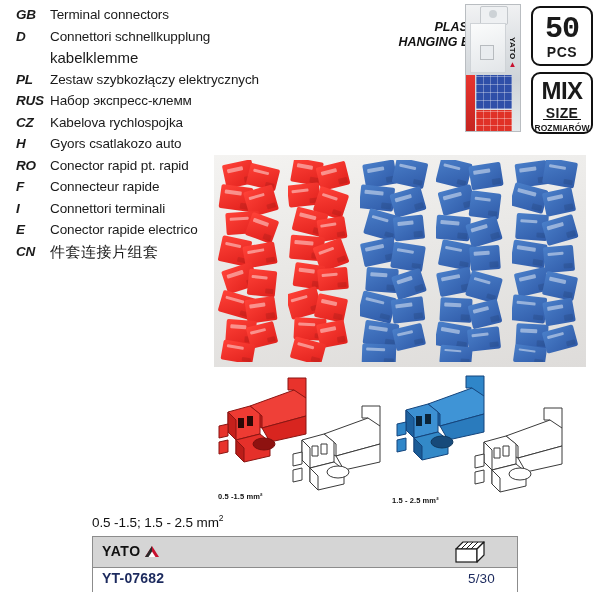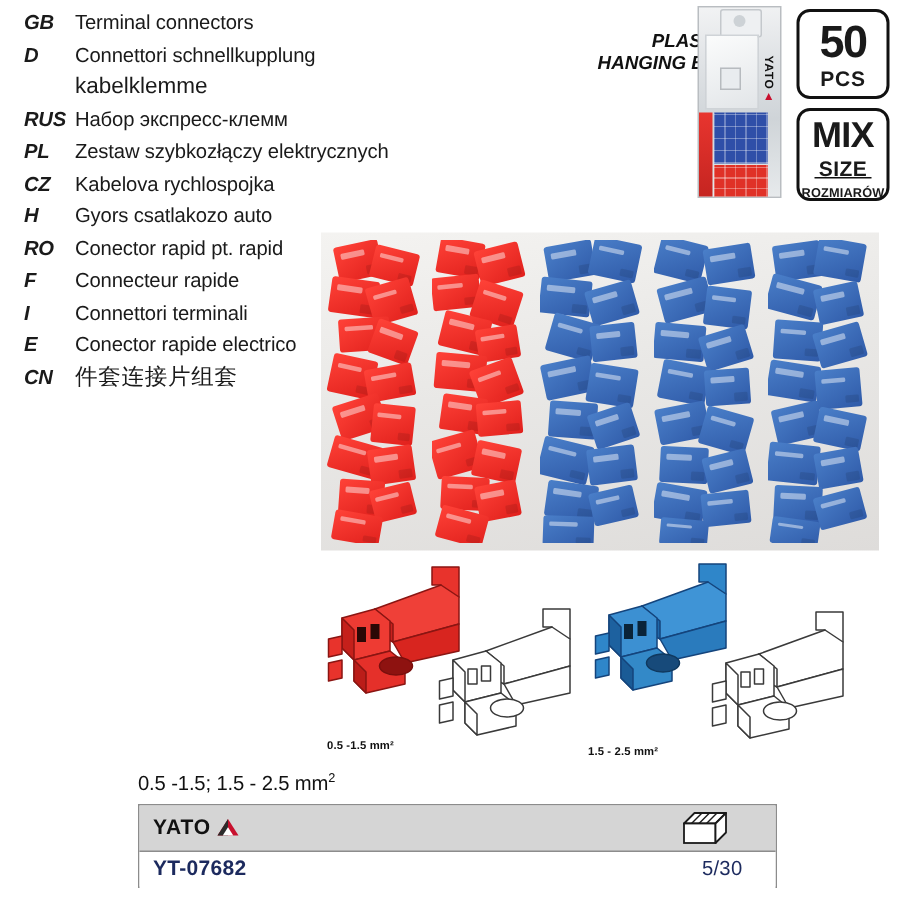--- a/index.html
+++ b/index.html
@@ -79,21 +79,21 @@
       repeating-linear-gradient(0deg,rgba(255,255,255,.35) 0 1px,transparent 1px 7px),
       repeating-linear-gradient(90deg,rgba(255,255,255,.30) 0 1px,transparent 1px 7px);
   }
 
   
   .badge{
     position:absolute;border:2px solid #111;border-radius:9px;
     background:#fff;box-sizing:border-box;text-align:center;
   }
   #badge-pcs{left:531px;top:6px;width:62px;height:60px;}
-  #badge-pcs .num{font-size:30px;font-weight:bold;line-height:30px;margin-top:6px;letter-spacing:-1px;}
+  #badge-pcs .num{font-size:30px;font-weight:bold;line-height:30px;margin-top:6px;letter-spacing:-1px;font-family:Liberation Mono, monospace;}
   #badge-pcs .unit{font-size:14px;font-weight:bold;line-height:16px;letter-spacing:0.5px;}
   #badge-mix{left:531px;top:72px;width:62px;height:62px;}
   #badge-mix .mix{font-size:24px;font-weight:bold;line-height:26px;margin-top:4px;letter-spacing:-0.5px;}
   #badge-mix .size{
     font-size:14px;font-weight:bold;line-height:11px;letter-spacing:0.3px;
     border-bottom:1.5px solid #111;display:inline-block;padding:0 3px;
   }
   #badge-mix .rozm{font-size:8.5px;font-weight:bold;line-height:12px;letter-spacing:0.1px;}
 
   
@@ -172,27 +172,27 @@
     <span class="lang-name">Terminal connectors</span>
   </div>
 
   <div class="lang-row">
     <span class="lang-code">D</span>
     <span class="lang-name">Connettori schnellkupplung</span>
   </div>
   <div class="lang-cont">kabelklemme</div>
 
   <div class="lang-row">
+    <span class="lang-code">PL</span>
+    <span class="lang-name">Zestaw szybkozłączy elektrycznych</span>
+  </div>
+
+  <div class="lang-row">
     <span class="lang-code">RUS</span>
     <span class="lang-name">Набор экспресс-клемм</span>
-  </div>
-
-  <div class="lang-row">
-    <span class="lang-code">PL</span>
-    <span class="lang-name">Zestaw szybkozłączy elektrycznych</span>
   </div>
 
   <div class="lang-row">
     <span class="lang-code">CZ</span>
     <span class="lang-name">Kabelova rychlospojka</span>
   </div>
 
   <div class="lang-row">
     <span class="lang-code">H</span>
     <span class="lang-name">Gyors csatlakozo auto</span>

